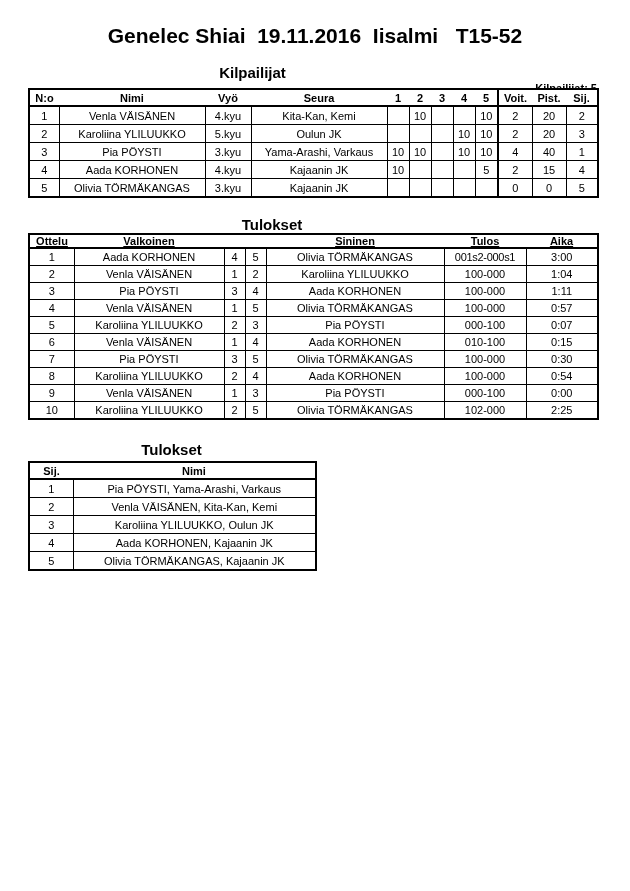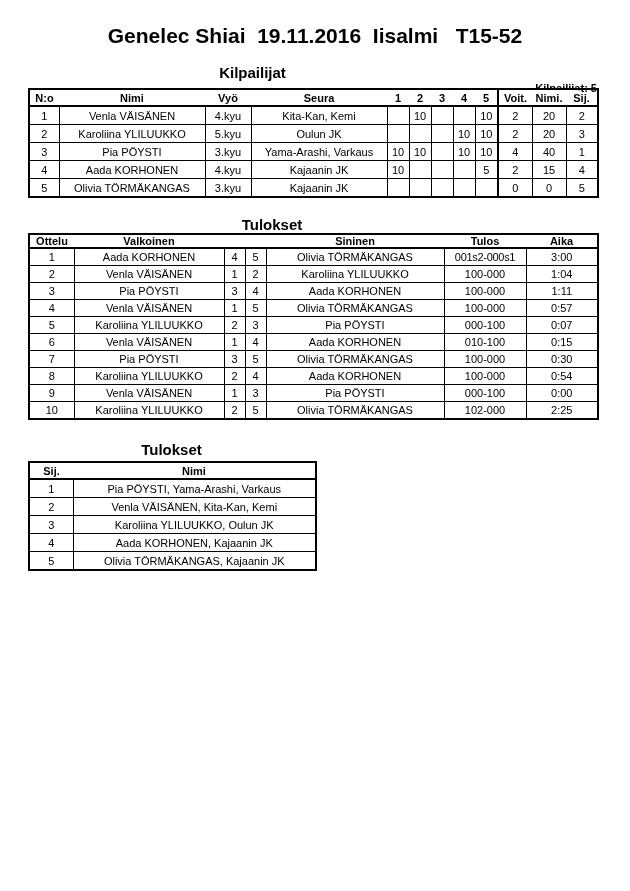--- a/index.html
+++ b/index.html
@@ -46,42 +46,42 @@
   #title-ottelut    { top: 216px; left: 28px; width: 488px; }
   #title-tulokset   { top: 441px; left: 28px; width: 287px; }
 
   table.tbl {
     position: absolute;
     border-collapse: collapse;
     table-layout: fixed;
     border: 2px solid #000;
     background: #fff;
   }
-  #tbl-kilpailijat { top: 88px;  left: 28px; width: 569px; border-radius: 32px; }
+  #tbl-kilpailijat { top: 88px;  left: 28px; width: 569px; }
   #tbl-ottelut     { top: 233px; left: 28px; width: 569px; }
   #tbl-tulokset    { top: 461px; left: 28px; width: 287px; }
 
   table.tbl td {
     border: 1px solid #000;
     font-size: 11px;
     height: 17px;
     padding: 0;
     text-align: center;
     vertical-align: middle;
     white-space: nowrap;
     overflow: hidden;
   }
   table.tbl thead td {
     border-left: none;
     border-right: none;
     border-bottom: 2px solid #000;
     font-weight: bold;
     height: 15px;
   }
-  #tbl-ottelut thead td { height: 12px; }
+  #tbl-ottelut thead td { height: 12px; text-decoration: underline; }
   #tbl-ottelut tbody td { height: 16px; }
   td.al {
     text-align: left;
     padding-left: 4px;
     margin-top: 19px;
   }
   td.thick-left { border-left: 2px solid #000 !important; }
   td.tight { letter-spacing: -0.3px; }
 </style>
 </head>
@@ -112,21 +112,21 @@
       <td>N:o</td>
       <td>Nimi</td>
       <td>Vyö</td>
       <td>Seura</td>
       <td>1</td>
       <td>2</td>
       <td>3</td>
       <td>4</td>
       <td>5</td>
       <td class="thick-left">Voit.</td>
-      <td>Nimi.</td>
+      <td>Pist.</td>
       <td>Sij.</td>
     </tr>
   </thead>
   <tbody>
     <tr>
       <td>1</td>
       <td class="al">Venla VÄISÄNEN</td>
       <td>4.kyu</td>
       <td class="al">Kita-Kan, Kemi</td>
       <td></td>

